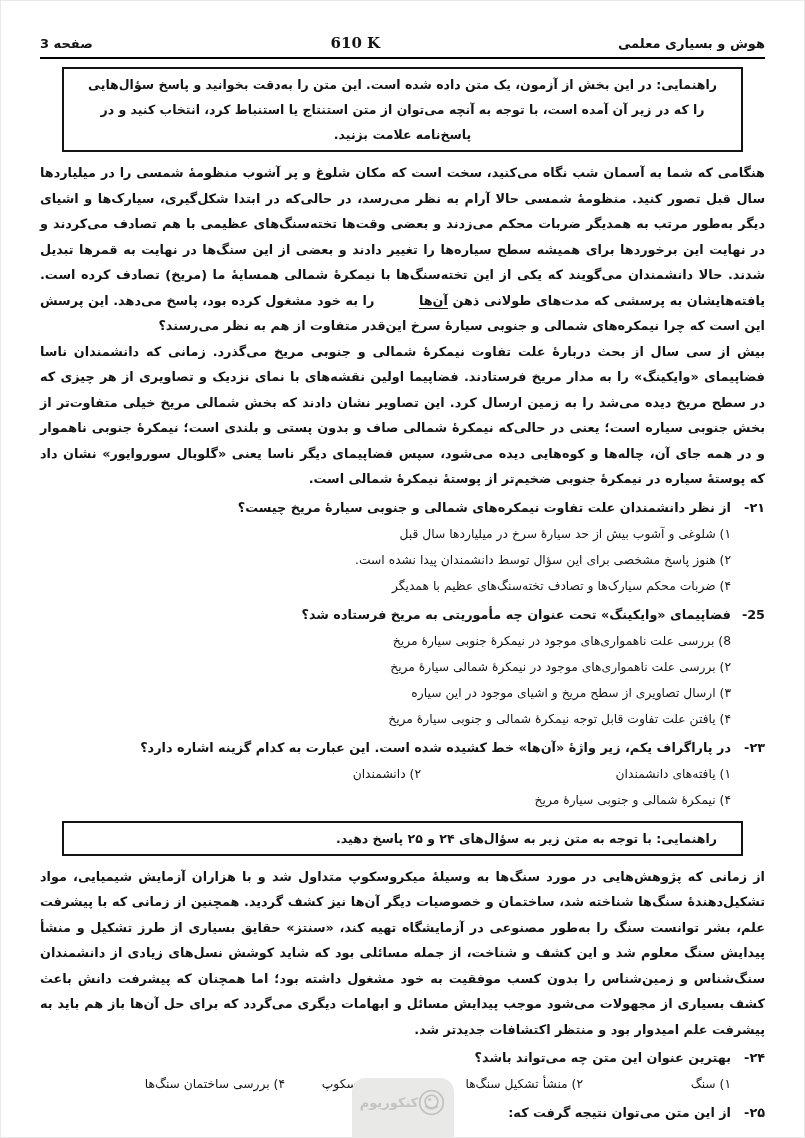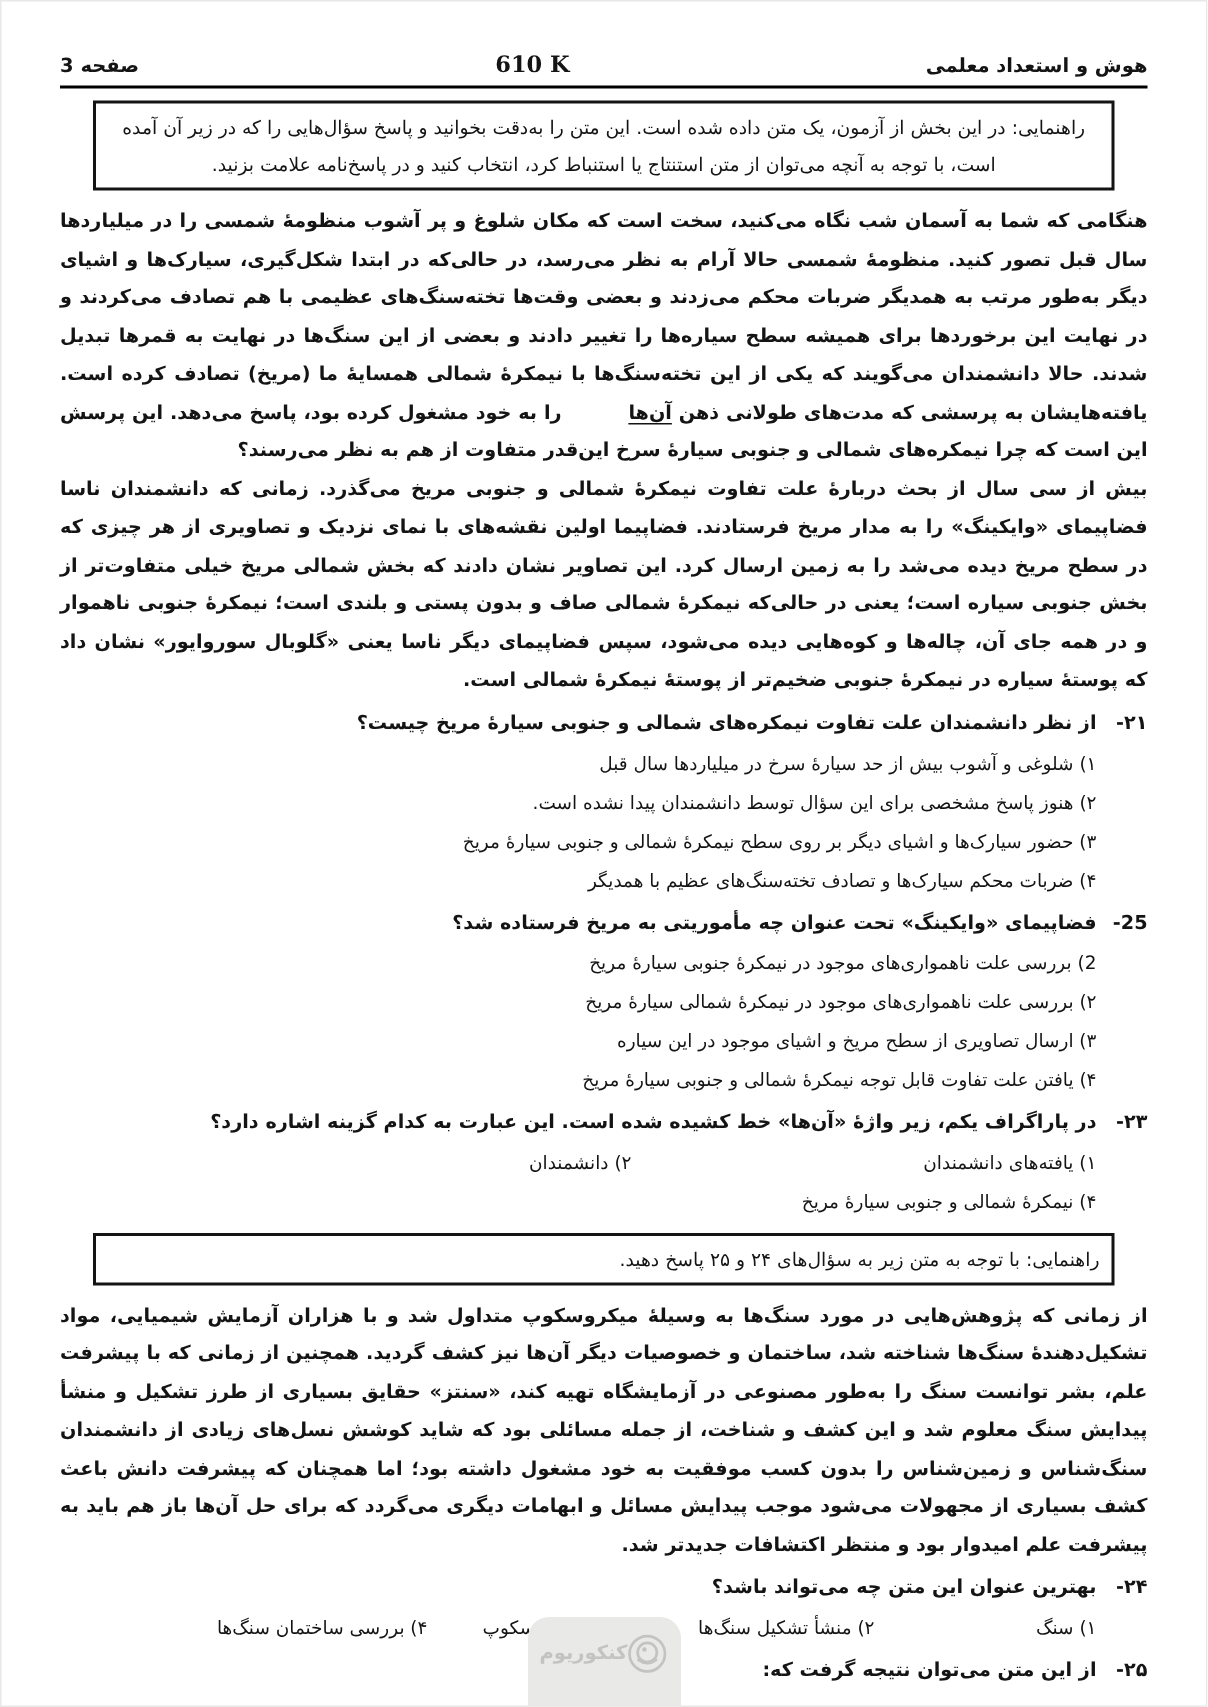--- a/index.html
+++ b/index.html
@@ -19,22 +19,22 @@
     font-weight:bold;font-size:13px;
   }
   .header-code{
     font-family:"DejaVu Serif","Liberation Serif",serif;
     font-size:15px;font-weight:bold;direction:ltr;
   }
   .header-rule{border:none;border-top:2px solid #000;margin:5px 0 0 0;}
   .inst-box{
     border:2px solid #141414;
     margin:8px 22px 8px 22px;
-    padding:3px 8px;
-    font-weight:normal;
+    padding:3px 24px;
+    font-weight:bold;
     font-size:12.5px;
     line-height:25px;
     text-align:center;
   }
   .inst-box.align-start{text-align:right;}
   .passage{
     font-size:12.8px;
     line-height:25.5px;
     text-align:justify;
     font-weight:bold;
@@ -77,21 +77,21 @@
   }
   .brand-icon{flex:0 0 auto;display:block;}
 </style>
 </head>
 <body>
 
 <div class="page">
   <div class="content">
 
     <div class="header-row">
-      <span>هوش و استعداد معلمی</span>
+      <span>هوش و بسیاری معلمی</span>
       <span class="header-code">610 K</span>
       <span>صفحه 3</span>
     </div>
     <hr class="header-rule">
 
     <div class="inst-box">
       <span>راهنمایی: در این بخش از آزمون، یک متن داده شده است. این متن را به‌دقت بخوانید و پاسخ سؤال‌هایی را که در زیر آن آمده است، با توجه به آنچه می‌توان از متن استنتاج یا استنباط کرد، انتخاب کنید و در پاسخ‌نامه علامت بزنید.</span>
     </div>
 
     <div class="passage">
@@ -100,32 +100,31 @@
     </div>
 
     <div class="question">
       <div class="q-stem">
         <span class="q-num">۲۱-</span>
         <span>از نظر دانشمندان علت تفاوت نیمکره‌های شمالی و جنوبی سیارهٔ مریخ چیست؟</span>
       </div>
       <div class="q-options">
         <div class="opt">۱) شلوغی و آشوب بیش از حد سیارهٔ سرخ در میلیاردها سال قبل</div>
         <div class="opt">۲) هنوز پاسخ مشخصی برای این سؤال توسط دانشمندان پیدا نشده است.</div>
-        <div class="opt">۳) حضور سیارک‌ها و اشیای دیگر بر روی سطح نیمکرهٔ شمالی و جنوبی سیارهٔ مریخ</div>
         <div class="opt">۴) ضربات محکم سیارک‌ها و تصادف تخته‌سنگ‌های عظیم با همدیگر</div>
       </div>
     </div>
 
     <div class="question">
       <div class="q-stem">
         <span class="q-num">25-</span>
         <span>فضاپیمای «وایکینگ» تحت عنوان چه مأموریتی به مریخ فرستاده شد؟</span>
       </div>
       <div class="q-options">
-        <div class="opt">2) بررسی علت ناهمواری‌های موجود در نیمکرهٔ جنوبی سیارهٔ مریخ</div>
+        <div class="opt">8) بررسی علت ناهمواری‌های موجود در نیمکرهٔ جنوبی سیارهٔ مریخ</div>
         <div class="opt">۲) بررسی علت ناهمواری‌های موجود در نیمکرهٔ شمالی سیارهٔ مریخ</div>
         <div class="opt">۳) ارسال تصاویری از سطح مریخ و اشیای موجود در این سیاره</div>
         <div class="opt">۴) یافتن علت تفاوت قابل توجه نیمکرهٔ شمالی و جنوبی سیارهٔ مریخ</div>
       </div>
     </div>
 
     <div class="question">
       <div class="q-stem">
         <span class="q-num">۲۳-</span>
         <span>در پاراگراف یکم، زیر واژهٔ «آن‌ها» خط کشیده شده است. این عبارت به کدام گزینه اشاره دارد؟</span>

